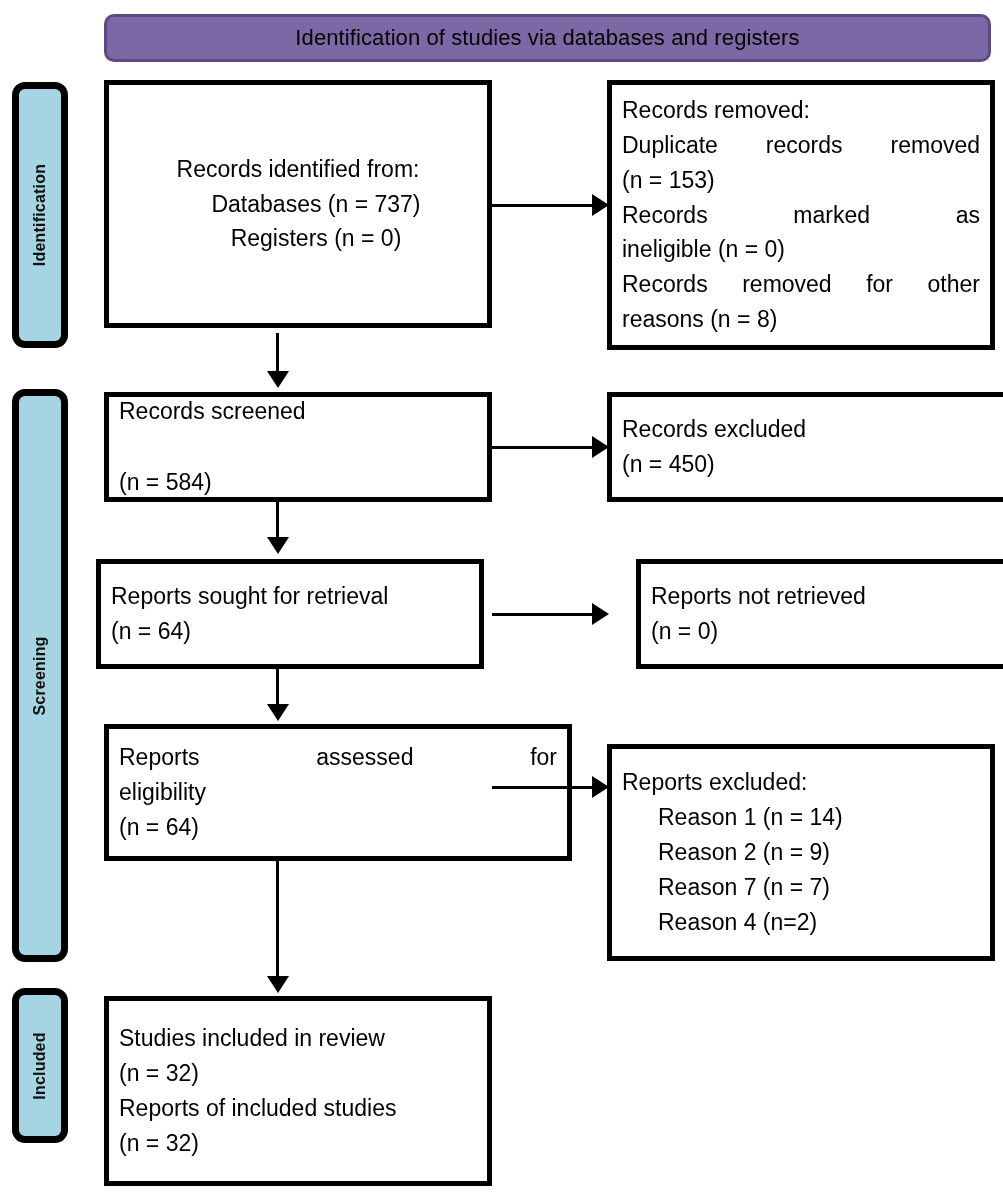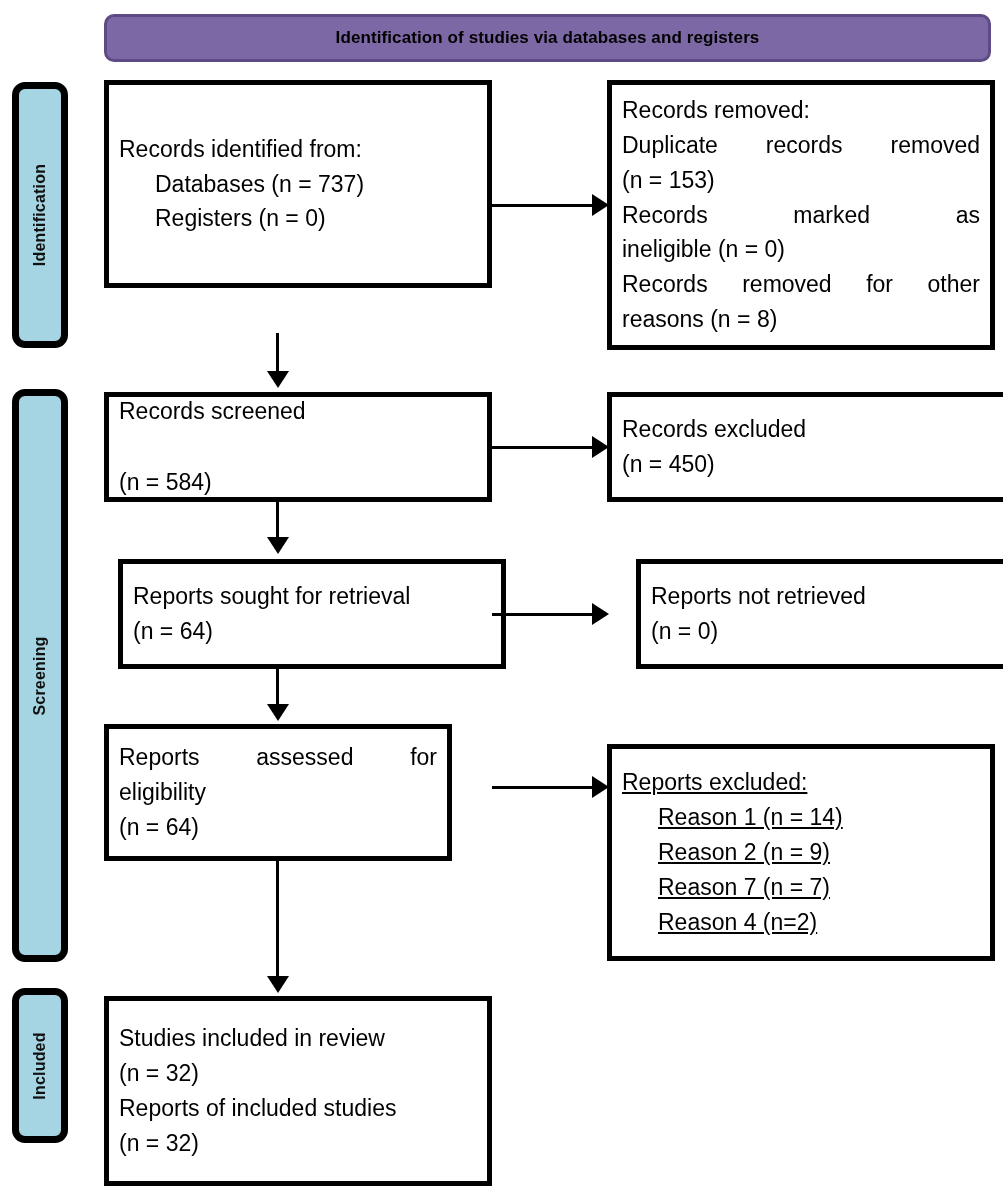--- a/index.html
+++ b/index.html
@@ -28,22 +28,22 @@
     height: 48px;
     background: #7d68a6;
     border: 3px solid #5d4b85;
     border-radius: 10px;
     box-sizing: border-box;
     display: flex;
     align-items: center;
     justify-content: center;
   }
   .header-banner .htitle {
-    font-size: 17px;
-    font-weight: bold;
+    font-size: 22px;
+    font-weight: normal;
     color: #000000;
     letter-spacing: 0.1px;
     text-align: center;
     line-height: 1.1;
   }
 
   
   .stage-bar {
     position: absolute;
     background: #a5d5e3;
@@ -131,21 +131,21 @@
   <div class="stage-bar" style="left:12px; top:82px; width:56px; height:266px;">
     <span class="vtext">Identification</span>
   </div>
   <div class="stage-bar" style="left:12px; top:389px; width:56px; height:573px;">
     <span class="vtext">Screening</span>
   </div>
   <div class="stage-bar" style="left:12px; top:988px; width:56px; height:155px;">
     <span class="vtext">Included</span>
   </div>
 
-  <div class="fbox" style="left:104px; top:80px; width:388px; height:208px;">
+  <div class="fbox" style="left:104px; top:80px; width:388px; height:248px;align-items:center;">
     <div class="line">Records identified from:</div>
     <div class="line"><span class="indent"></span><span>Databases (n = 737)</span></div>
     <div class="line"><span class="indent"></span><span>Registers (n = 0)</span></div>
   </div>
 
   <div class="fbox justify" style="left:607px; top:80px; width:388px; height:270px;">
     <div class="line nojust">Records removed:</div>
     <div class="line">Duplicate records removed</div>
     <div class="line nojust">(n = 153)</div>
     <div class="line">Records marked as</div>
@@ -157,37 +157,37 @@
   <div class="fbox" style="left:104px; top:392px; width:388px; height:110px;gap:36px;">
     <div class="line">Records screened</div>
     <div class="line">(n = 584)</div>
   </div>
 
   <div class="fbox" style="left:607px; top:392px; width:416px; height:110px;">
     <div class="line">Records excluded</div>
     <div class="line">(n = 450)</div>
   </div>
 
-  <div class="fbox" style="left:118px; top:559px; width:388px; height:110px;">
+  <div class="fbox" style="left:96px; top:559px; width:388px; height:110px;">
     <div class="line">Reports sought for retrieval</div>
     <div class="line">(n = 64)</div>
   </div>
 
   <div class="fbox" style="left:607px; top:559px; width:388px; height:110px;margin-left:29px;">
     <div class="line">Reports not retrieved</div>
     <div class="line">(n = 0)</div>
   </div>
 
-  <div class="fbox justify" style="left:104px; top:724px; width:348px; height:137px;">
+  <div class="fbox justify" style="left:104px; top:724px; width:468px; height:137px;">
     <div class="line">Reports assessed for</div>
     <div class="line nojust">eligibility</div>
     <div class="line nojust">(n = 64)</div>
   </div>
 
-  <div class="fbox" style="left:607px; top:744px; width:388px; height:217px;text-decoration:underline;">
+  <div class="fbox" style="left:607px; top:744px; width:388px; height:217px;">
     <div class="line">Reports excluded:</div>
     <div class="line"><span class="indent"></span><span>Reason 1 (n = 14)</span></div>
     <div class="line"><span class="indent"></span><span>Reason 2 (n = 9)</span></div>
     <div class="line"><span class="indent"></span><span>Reason 7 (n = 7)</span></div>
     <div class="line"><span class="indent"></span><span>Reason 4 (n=2)</span></div>
   </div>
 
   <div class="fbox" style="left:104px; top:996px; width:388px; height:190px;">
     <div class="line">Studies included in review</div>
     <div class="line">(n = 32)</div>

